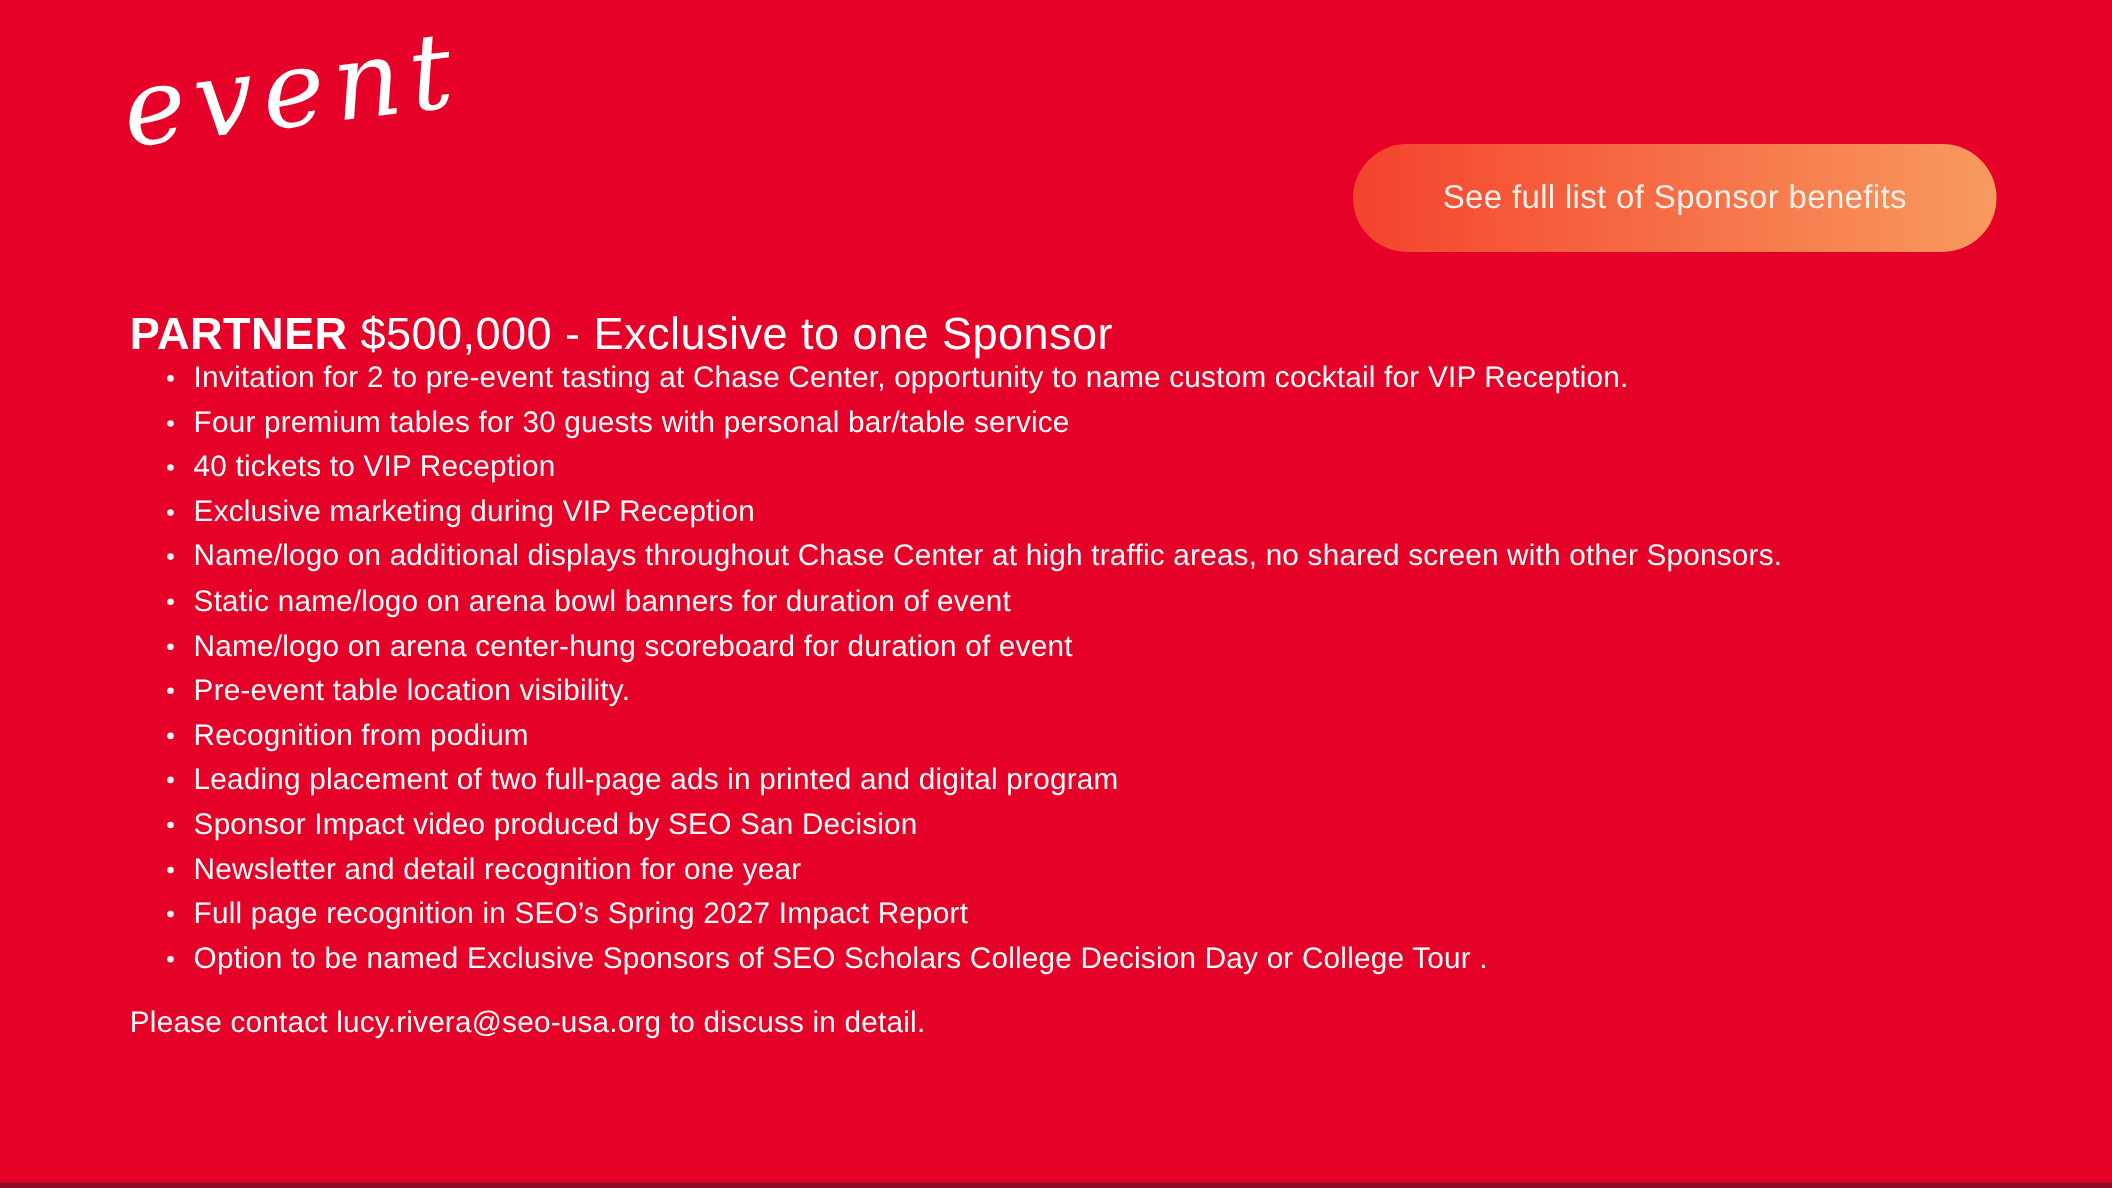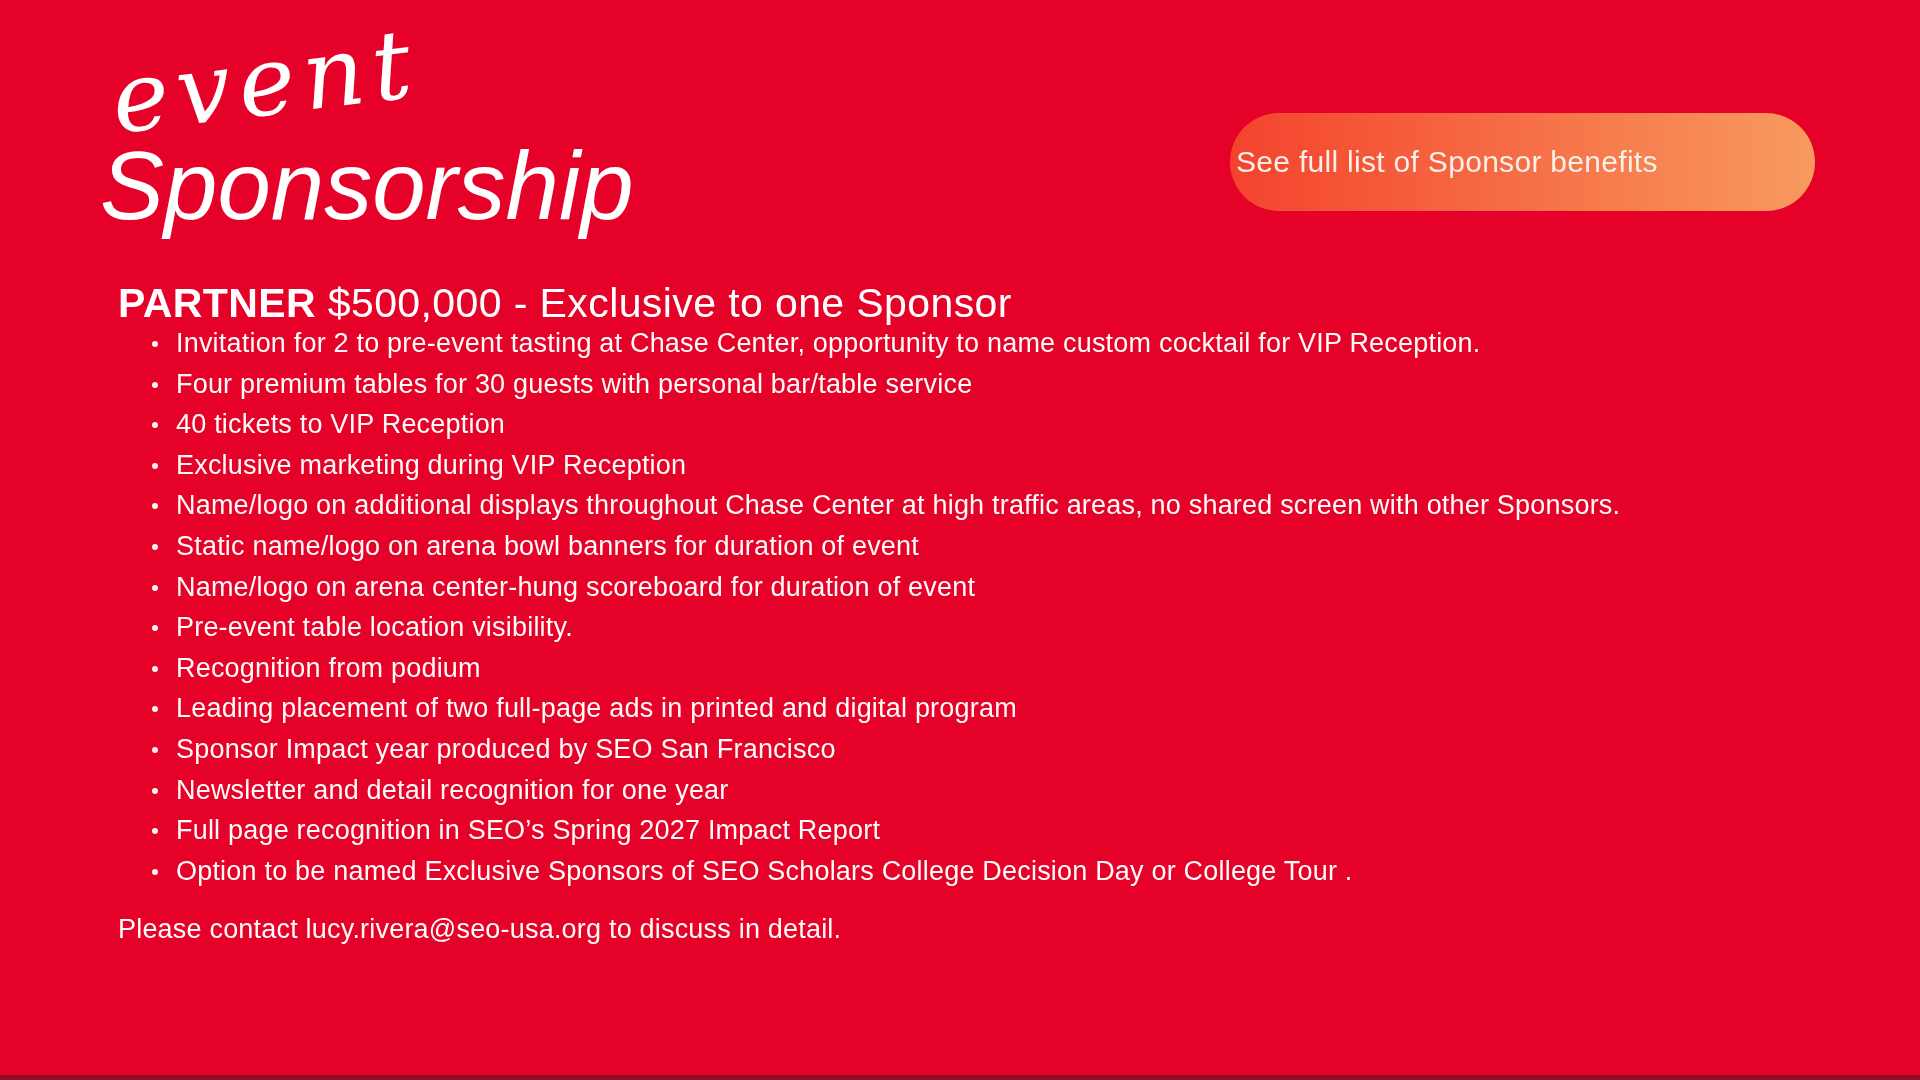--- a/index.html
+++ b/index.html
@@ -26,24 +26,24 @@
   .title-main{
     position:absolute;left:100px;top:133px;
     font-style:italic;
     font-size:96px;line-height:1.1;
     font-weight:400;
     z-index:1;
     color:#ffffff;
   }
   
   .cta{
-    position:absolute;left:1230px;top:113px;
+    position:absolute;left:1230px;top:131px;
     width:585px;height:98px;
     border:none;border-radius:60px;
-    display:flex;align-items:center;
+    display:flex;align-items:center;justify-content:center;
     font-family:inherit;
     font-size:30px;
     color:#F8F0E9;
     letter-spacing:0.3px;
     cursor:pointer;
   }
   
   .tier-heading{
     position:absolute;left:118px;top:280px;
     margin:0;
@@ -87,21 +87,20 @@
     width:100%;height:5px;
   }
 </style>
 </head>
 <body>
 
 <div class="slide" style="background: rgb(230, 1, 41);">
 
   <div class="title-script">event</div>
 
-  <div class="title-main">Sponsorship</div>
 
   <button class="cta" style="background: linear-gradient(90deg, rgb(244, 67, 45), rgb(248, 154, 95));">
     <span>See full list of Sponsor benefits</span>
   </button>
 
   <h2 class="tier-heading">
     <span class="tier-name">PARTNER</span>
     <span class="tier-price">$500,000 -</span>
     <span class="tier-excl">Exclusive to one Sponsor</span>
   </h2>
@@ -110,21 +109,21 @@
       <li>Invitation for 2 to pre-event tasting at Chase Center, opportunity to name custom cocktail for VIP Reception.</li>
       <li>Four premium tables for 30 guests with personal bar/table service</li>
       <li>40 tickets to VIP Reception</li>
       <li>Exclusive marketing during VIP Reception</li>
       <li>Name/logo on additional displays throughout Chase Center at high traffic areas, no shared screen with other Sponsors.</li>
       <li>Static name/logo on arena bowl banners for duration of event</li>
       <li>Name/logo on arena center-hung scoreboard for duration of event</li>
       <li>Pre-event table location visibility.</li>
       <li>Recognition from podium</li>
       <li>Leading placement of two full-page ads in printed and digital program</li>
-      <li>Sponsor Impact year produced by SEO San Francisco</li>
+      <li>Sponsor Impact video produced by SEO San Decision</li>
       <li>Newsletter and detail recognition for one year</li>
       <li>Full page recognition in SEO’s Spring 2027 Impact Report</li>
       <li>Option to be named Exclusive Sponsors of SEO Scholars College Decision Day or College Tour .</li>
     </ul>
 
   <p class="footer">Please contact lucy.rivera@seo-usa.org to discuss in detail.</p>
 
   <div class="bottom-strip" style="background: rgb(143, 13, 38);"></div>
 </div>
 

